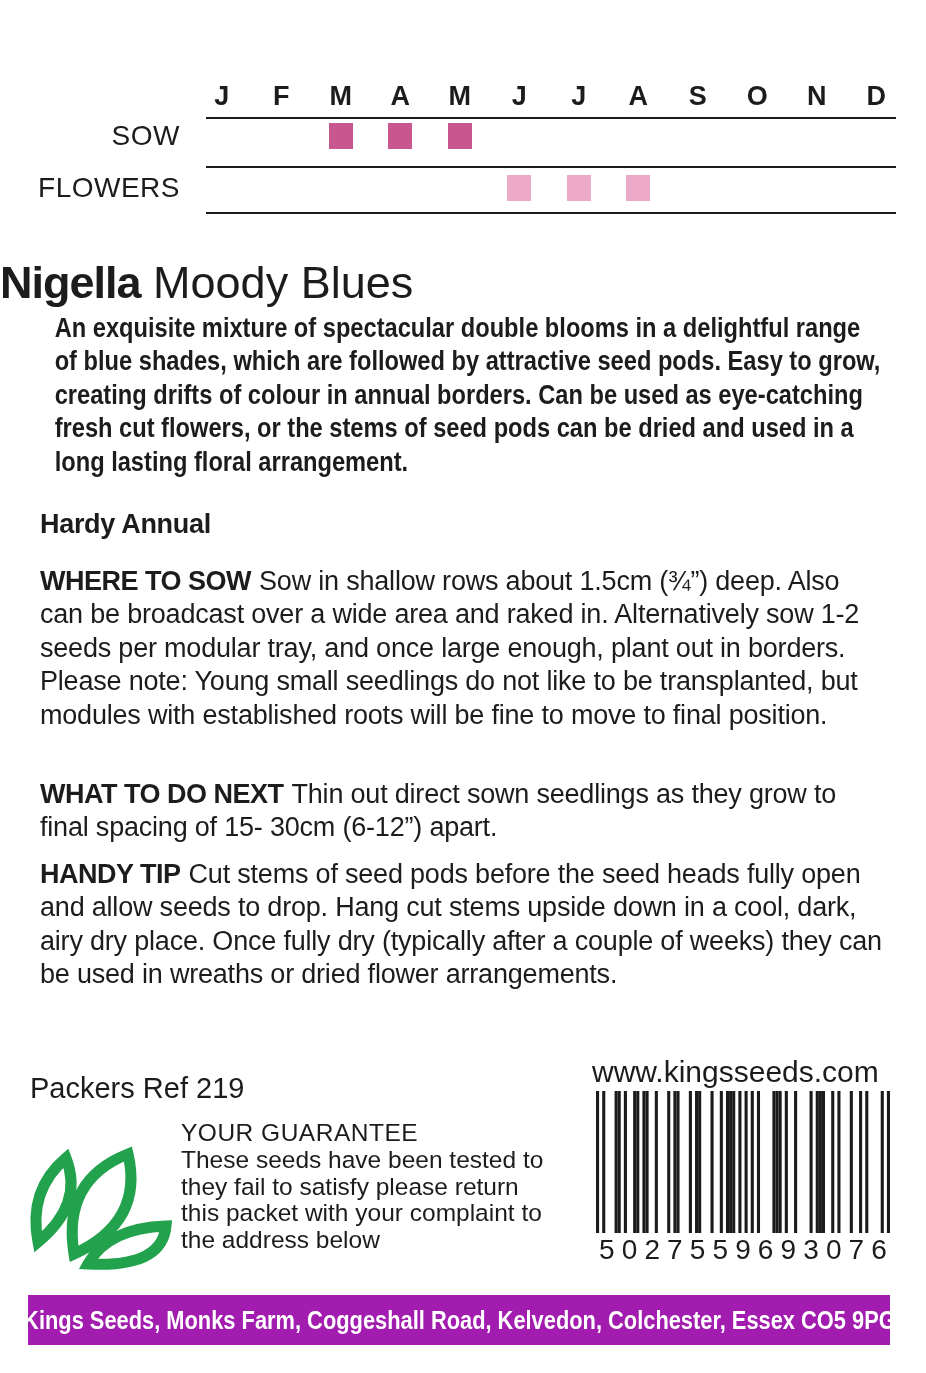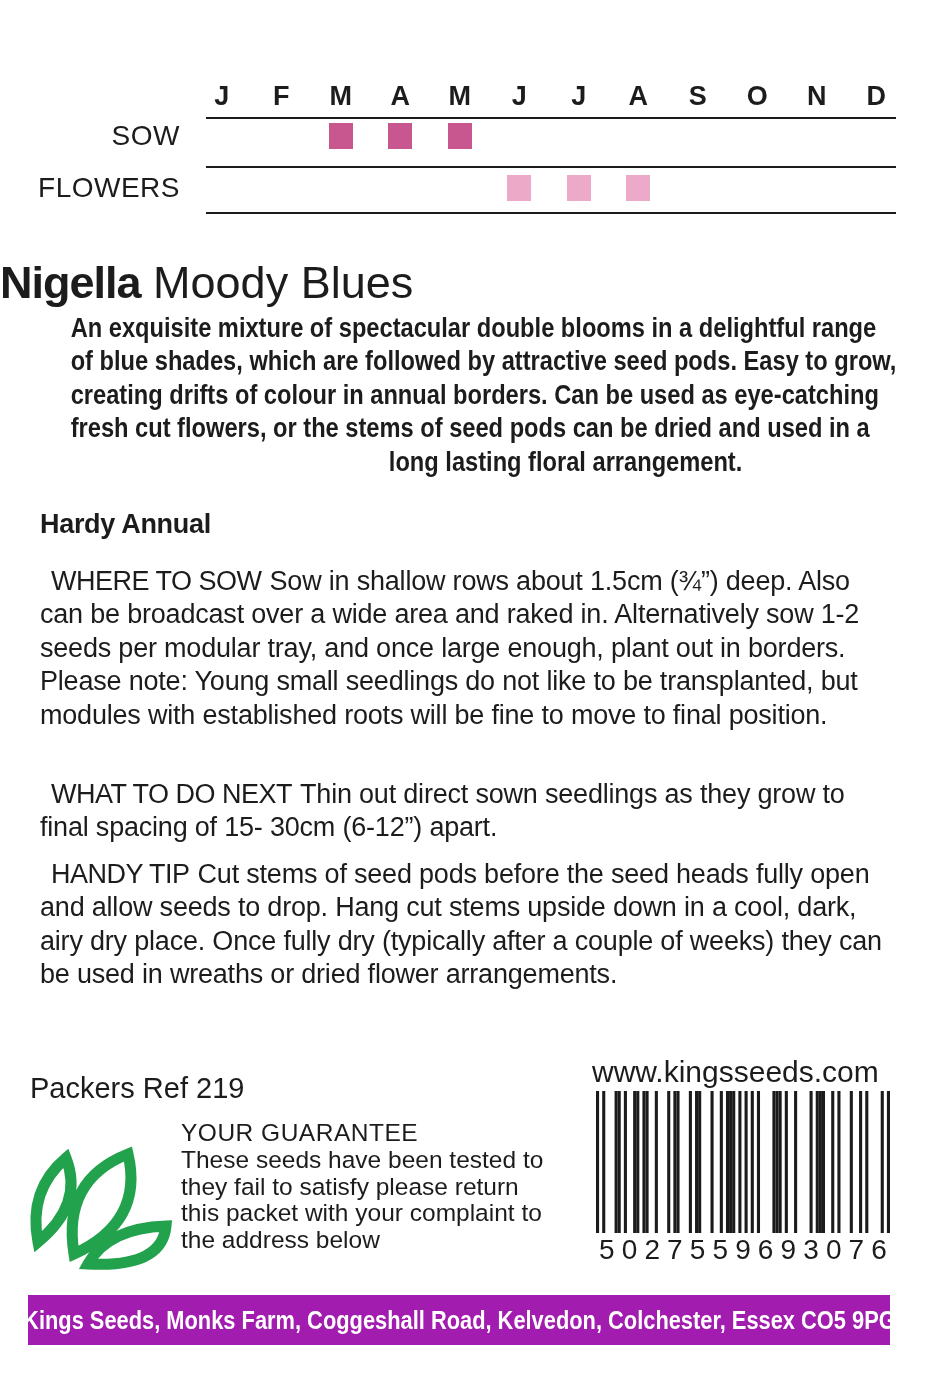--- a/index.html
+++ b/index.html
@@ -19,29 +19,29 @@
   .cal-label{position:absolute;left:0;top:0;width:180px;height:100%;
     display:flex;align-items:center;justify-content:flex-end;font-size:28px;letter-spacing:.5px;}
   .cells{position:absolute;left:192px;top:0;width:714px;height:100%;display:flex;}
   .cell{flex:1;display:flex;align-items:center;justify-content:center;}
   .sq{width:24px;height:26px;display:block;}
 
   
   .title{position:absolute;top:259px;left:0;width:926px;margin:0;text-align:left;
     font-size:45px;font-weight:400;line-height:48px;}
   .genus{font-weight:bold;letter-spacing:-1px;}
-  .description{position:absolute;top:311px;left:0;width:781px;text-align:right;
-    font-weight:bold;font-size:27.5px;line-height:33.4px;padding-left:16px;}
+  .description{position:absolute;top:311px;left:0;width:781px;text-align:left;
+    font-weight:bold;font-size:27.5px;line-height:33.4px;}
   .desc-line{white-space:nowrap;transform:scaleX(.86);transform-origin:50% 50%;}
 
   
   .hardy{position:absolute;left:40px;top:509px;font-weight:bold;font-size:27px;letter-spacing:-.3px;}
   .body-para{position:absolute;left:40px;width:848px;margin:0;font-size:27px;line-height:33.4px;letter-spacing:-.2px;}
   .p1{top:565px}.p2{top:778px}.p3{top:858px}
-  .lead{font-weight:normal;letter-spacing:-.5px;margin-right:8px;margin-left:11px;}
+  .lead{font-weight:bold;letter-spacing:-.5px;margin-right:8px;}
 
   
   .packers{position:absolute;left:30px;top:1072px;font-size:29px;}
   .website{position:absolute;left:592px;top:1055px;width:298px;font-size:30px;}
   .barcode{position:absolute;left:596px;top:1091px;width:294px;}
   #barcode-bars{width:294px;height:142px;display:block;}
   .barcode-digits{display:flex;justify-content:space-between;width:288px;margin:1px auto 0;font-size:28px;}
   .logo{position:absolute;left:30px;top:1150px;overflow:visible;}
   .guarantee{position:absolute;left:181px;top:1120px;font-size:24.5px;line-height:26.8px;}
   .g-head{letter-spacing:.5px;}

